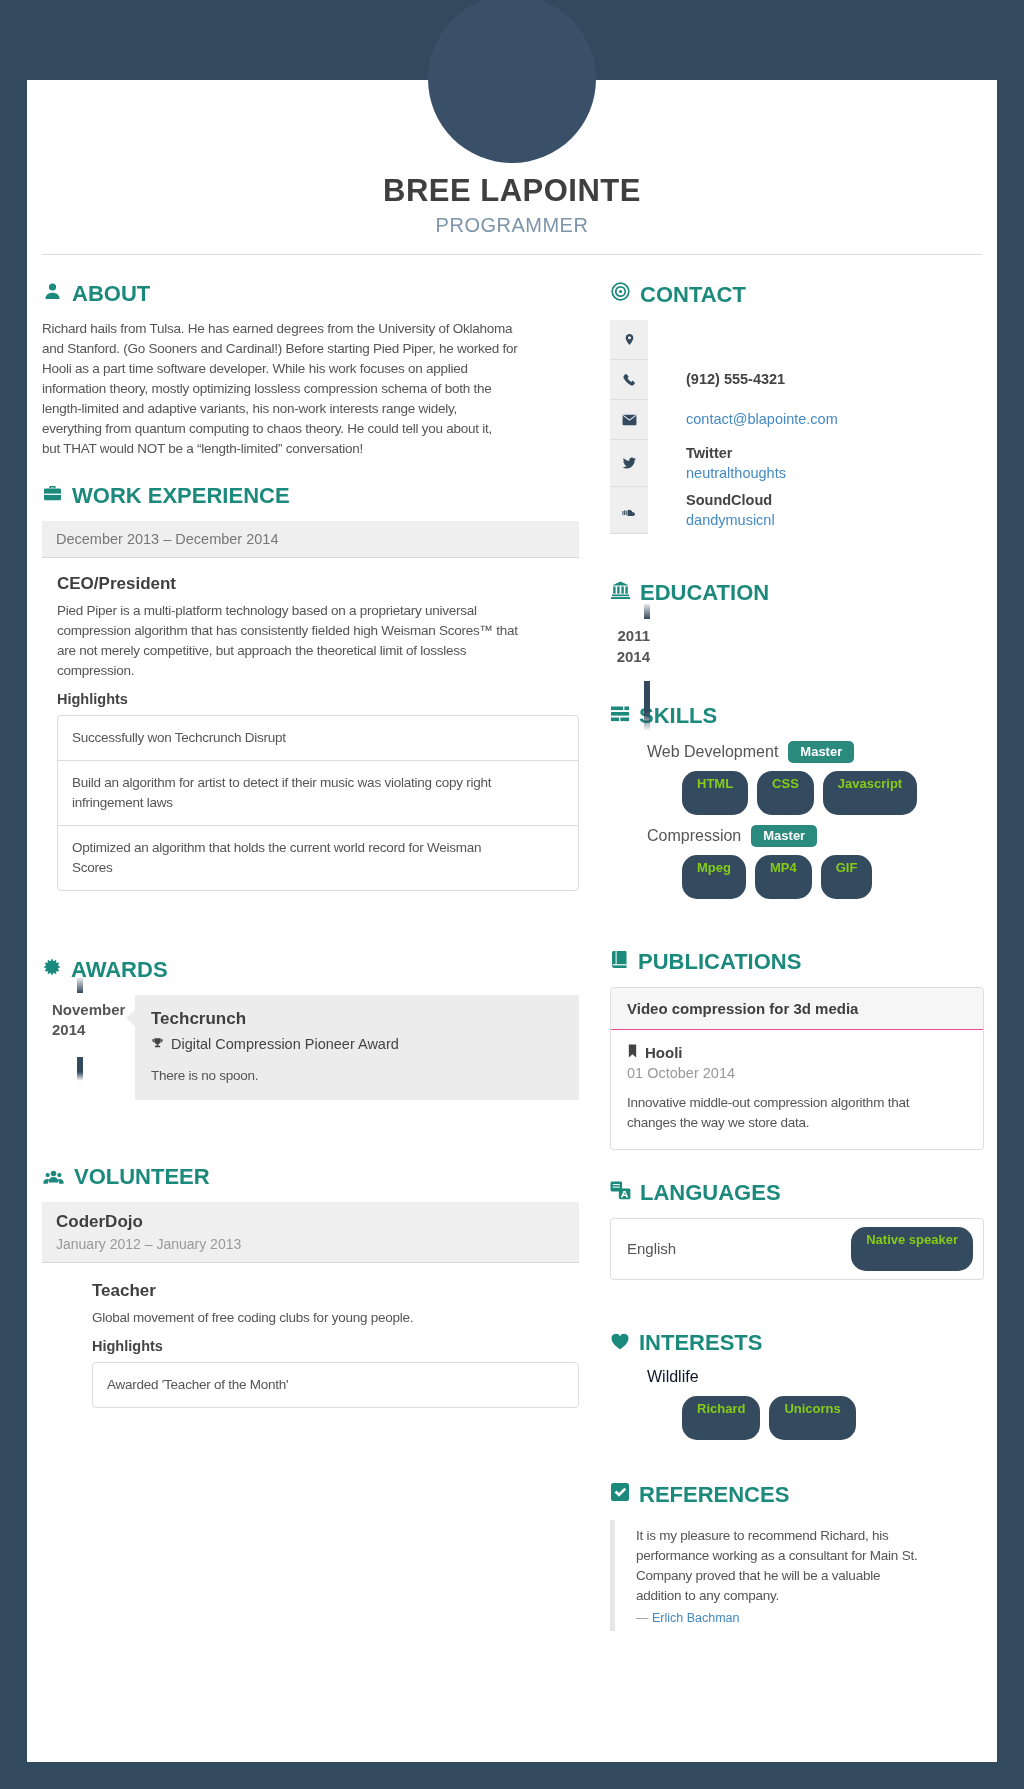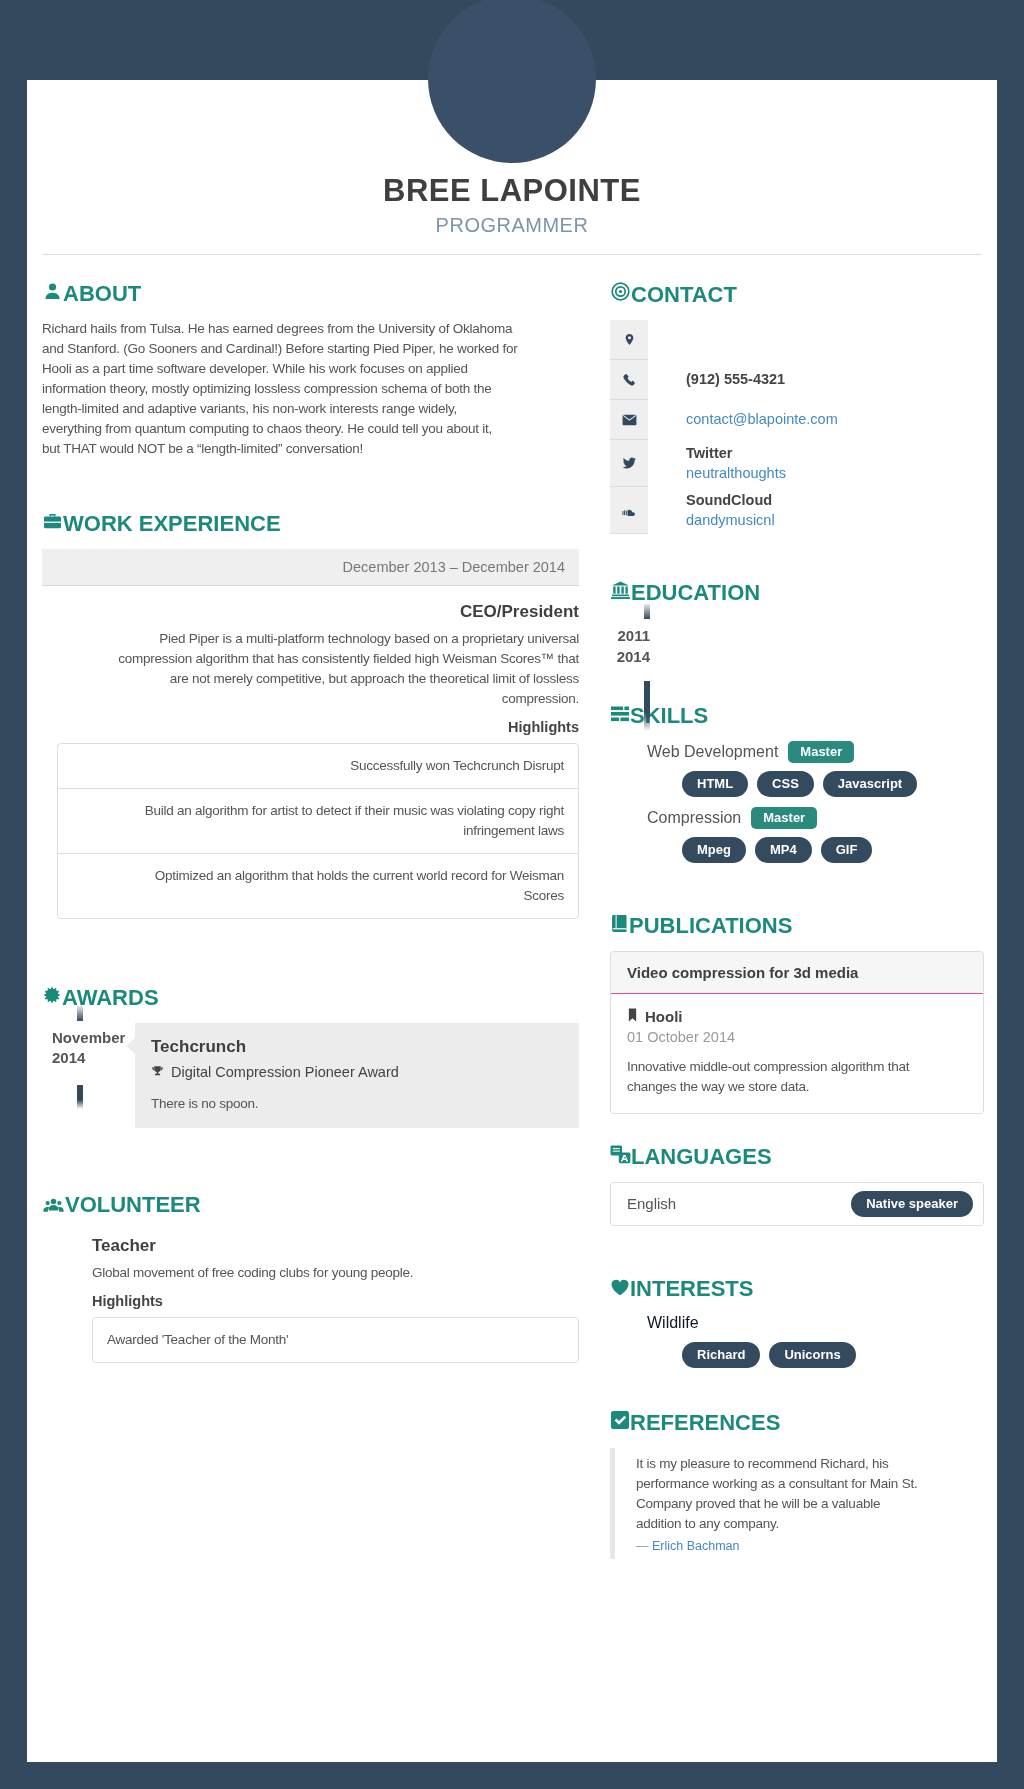--- a/index.html
+++ b/index.html
@@ -15,29 +15,29 @@
   }
   .avatar{width:168px;height:168px;border-radius:50%;background:#3A5068;margin:-85px auto 0;}
   .name{ text-align:center;font-size:31px;font-weight:700;color:#3F3F3F;margin-top:10px;letter-spacing:.5px;}
   .role{ text-align:center;font-size:20px;color:#7C95AA;margin-top:5px;letter-spacing:.5px;}
   .top-divider{border-top:1px solid #DDDDDD;margin-top:17px;}
 
   .columns{display:flex;align-items:flex-start;}
   .col-left{width:537px;flex:none;}
   .col-right{width:374px;flex:none;margin-left:31px;}
 
-  .sec-h{display:flex;align-items:center;color:#1B897B;font-size:22px;font-weight:700;margin:0 0 12px;}
+  .sec-h{display:flex;align-items:center;gap:9px;color:#1B897B;font-size:22px;font-weight:700;margin:0 0 12px;}
   .sec-h svg{flex:none;}
 
   .body-text{font-size:13.5px;line-height:20px;letter-spacing:-0.25px;color:#555;}
   .wrap-exact{white-space:pre-line;}
 
   
   .sec-about{margin-top:26px;}
-  .sec-work{margin-top:52px;text-align:right;}
+  .sec-work{margin-top:24px;}
   .date-bar{background:#EFEFEF;border-bottom:1px solid #D8D8D8;color:#777;font-size:14.5px;padding:10px 14px;}
   .job{margin:16px 0 0 15px;}
   .job-title{font-size:17px;font-weight:700;color:#3F3F3F;margin-bottom:7px;}
   .hl-label{font-weight:700;color:#444;font-size:14.5px;margin-top:10px;}
   .hl-list{border:1px solid #DDDDDD;border-radius:4px;margin-top:8px;background:#fff;}
   .hl-item{padding:12px 14px;}
   .hl-item + .hl-item{border-top:1px solid #DDDDDD;}
 
   .sec-awards{margin-top:66px;}
   .timeline{position:relative;display:flex;align-items:flex-start;}
@@ -76,21 +76,21 @@
   .sec-education{margin-top:46px;}
   .edu-timeline{margin-top:15px;}
   .tl-area{margin-top:14px;font-size:14.5px;color:#555;}
   .courses-label{margin-top:12px;font-size:14.5px;color:#555;}
   .course-box{background:#fff;border:1px solid #DDDDDD;border-radius:3px;padding:11px 14px;margin-top:7px;font-size:14.5px;color:#555;}
 
   .sec-skills{margin-top:36px;}
   .skill-name-row{display:flex;align-items:center;gap:10px;margin:8px 0 8px 37px;font-size:16px;color:#555;}
   .badge{background:#2A8A7D;color:#fff;font-size:13px;font-weight:700;padding:3px 12px 4px;border-radius:5px;}
   .pill-row{display:flex;gap:9px;margin:0 0 10px 72px;}
-  .pill{background:#344A5F;color:#ffffff;font-size:13px;font-weight:700;padding:5px 15px 6px;border-radius:15px;}
+  .pill{background:#344A5F;color:#84cc16;font-size:13px;font-weight:700;padding:5px 15px 24px;border-radius:15px;}
 
   .sec-publications{margin-top:50px;}
   .pub-card{border:1px solid #DDDDDD;border-radius:4px;background:#fff;}
   .pub-head{padding:12px 16px;background:#F6F6F6;border-bottom:1px solid #ec4899;font-weight:700;color:#3F3F3F;font-size:15px;border-radius:4px 4px 0 0;}
   .pub-body{padding:14px 16px 16px;}
   .pub-org{display:flex;align-items:center;gap:7px;font-size:15px;font-weight:700;color:#444;}
   .pub-date{color:#999;font-size:14.5px;margin-top:4px;}
   .pub-sum{margin-top:12px;}
 
   .sec-languages{margin-top:30px;}
@@ -199,20 +199,24 @@
           <span><svg width="23" height="16" viewBox="0 0 21 15" fill="#1B897B">
                 <circle cx="5" cy="6.6" r="2"></circle>
                 <circle cx="16" cy="6.6" r="2"></circle>
                 <circle cx="10.5" cy="5.2" r="2.6"></circle>
                 <path d="M10.5 8.5c2.6 0 4.4 1.6 4.4 4v1.2H6.1v-1.2c0-2.4 1.8-4 4.4-4z"></path>
                 <path d="M1 13.7c0-2.1 1.6-3.4 3.8-3.4.7 0 1.4.2 2 .5-1 .9-1.6 2.1-1.6 3.5v.4H1z"></path>
                 <path d="M20 13.7c0-2.1-1.6-3.4-3.8-3.4-.7 0-1.4.2-2 .5 1 .9 1.6 2.1 1.6 3.5v.4H20z"></path>
               </svg></span>
           <span>VOLUNTEER</span>
         </h2>
+        <div class="org-bar">
+          <div class="org-name">CoderDojo</div>
+          <div class="org-dates">January 2012 – January 2013</div>
+        </div>
         <div class="vol-job">
           <div class="job-title">Teacher</div>
           <div class="body-text">Global movement of free coding clubs for young people.</div>
           <div class="hl-label">Highlights</div>
           <div class="hl-list">
             <div class="hl-item body-text">Awarded 'Teacher of the Month'</div>
           </div>
         </div>
       </div>
 

